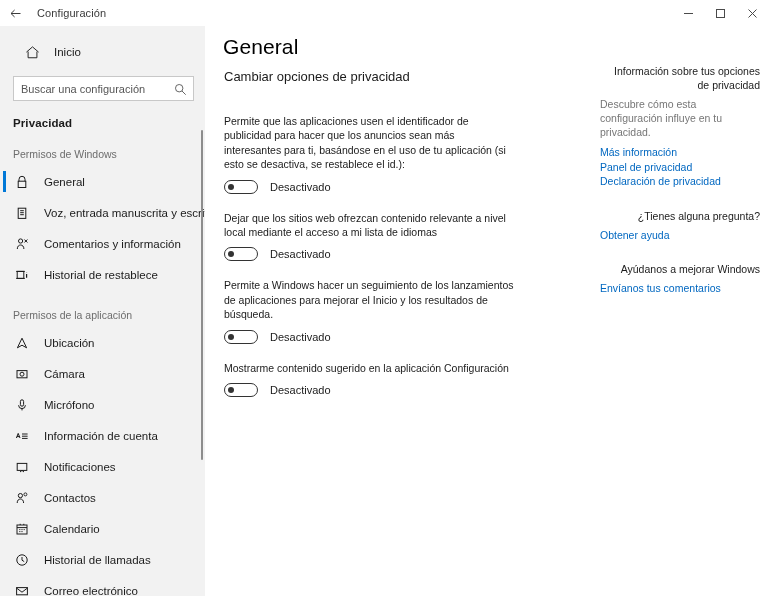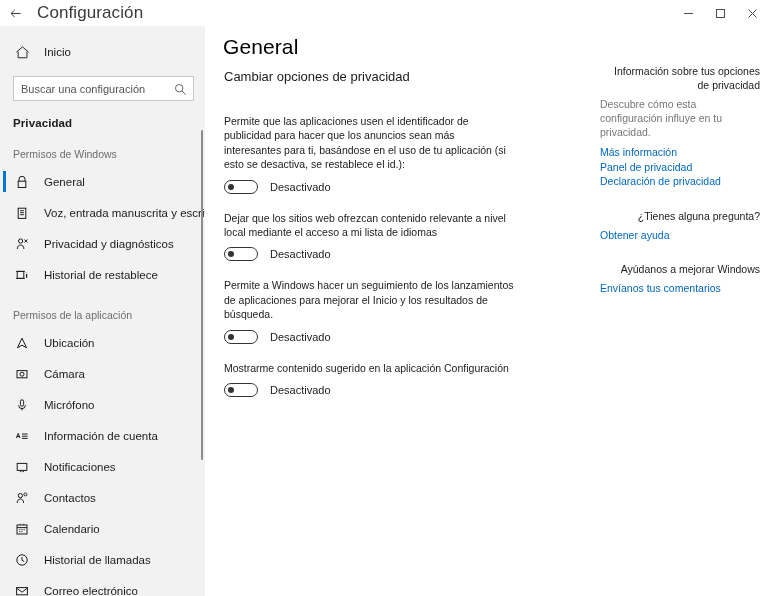--- a/index.html
+++ b/index.html
@@ -38,21 +38,21 @@
   .back-btn {
     width: 30px;
     height: 26px;
     display: flex;
     align-items: center;
     justify-content: center;
     color: #3b3b3b;
   }
   .back-btn svg { display: block; }
   .app-title {
-    font-size: 17px;
+    font-size: 11px;
     color: #3a3a3a;
     margin-left: 7px;
     letter-spacing: 0.1px;
   }
   .caption-buttons {
     position: absolute;
     right: 0;
     top: 0;
     display: flex;
     height: 26px;
@@ -81,21 +81,21 @@
     position: absolute;
     top: 0; left: 0;
     width: 205px;
     height: 570px;
   }
   .home-row {
     display: flex;
     align-items: center;
     height: 30px;
     margin-top: 11px;
-    padding-left: 13px;
+    padding-left: 23px;
     cursor: default;
   }
   .home-row .ico {
     width: 18px;
     height: 18px;
     display: flex;
     align-items: center;
     justify-content: center;
     color: #1c1c1c;
   }
@@ -382,21 +382,21 @@
       </div>
 
       <div class="nav-item">
         <span class="ico">
           <svg width="14" height="14" viewBox="0 0 14 14">
             <circle cx="5.6" cy="4" r="2.1" stroke="currentColor" stroke-width="1" fill="none"></circle>
             <path d="M2.3 12 c0-2.6 1.5-4 3.3-4 s3.3 1.4 3.3 4" stroke="currentColor" stroke-width="1" fill="none"></path>
             <path d="M9.4 2.5 L12.4 5.5 M12.4 2.5 L9.4 5.5" stroke="currentColor" stroke-width="1"></path>
           </svg>
         </span>
-        <span class="lbl">Privacidad y diagnósticos</span>
+        <span class="lbl">Comentarios y información</span>
       </div>
 
       <div class="nav-item">
         <span class="ico">
           <svg width="14" height="14" viewBox="0 0 14 14">
             <rect x="2.2" y="3.4" width="6.6" height="7" stroke="currentColor" stroke-width="1" fill="none"></rect>
             <path d="M1.2 3.4 H9.8 M1.2 10.4 H9.8" stroke="currentColor" stroke-width="1"></path>
             <path d="M11.6 4 V4.2 M11.6 6 V9.8" stroke="currentColor" stroke-width="1.2"></path>
           </svg>
         </span>

